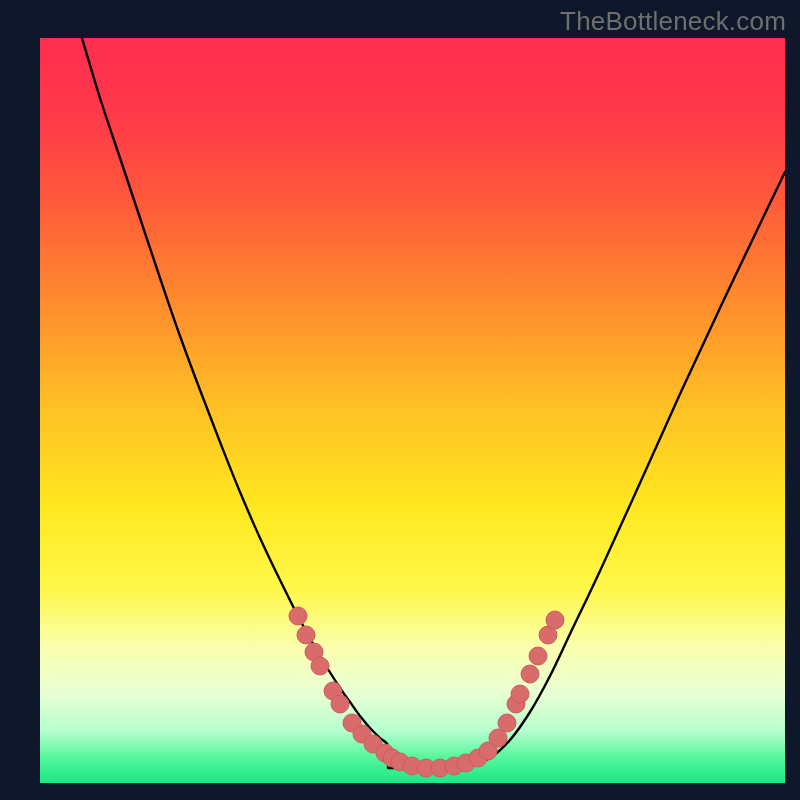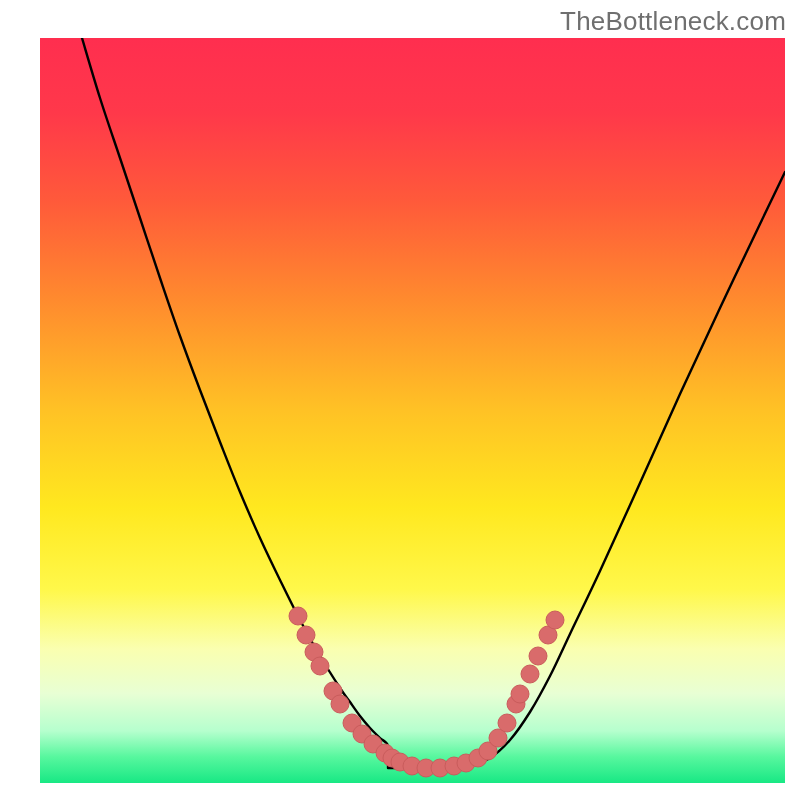--- a/index.html
+++ b/index.html
@@ -10,21 +10,21 @@
     background: #000;
     overflow: hidden;
     font-family: Arial, Helvetica, sans-serif;
   }
   .frame {
     position: absolute;
     left: 0;
     top: 0;
     width: 800px;
     height: 800px;
-    background: #ffffff;
+    background: #0f172a;
   }
   .plot {
     position: absolute;
     left: 40px;
     top: 38px;
     width: 745px;
     height: 745px;
     overflow: hidden;
   }
   .gradient {

